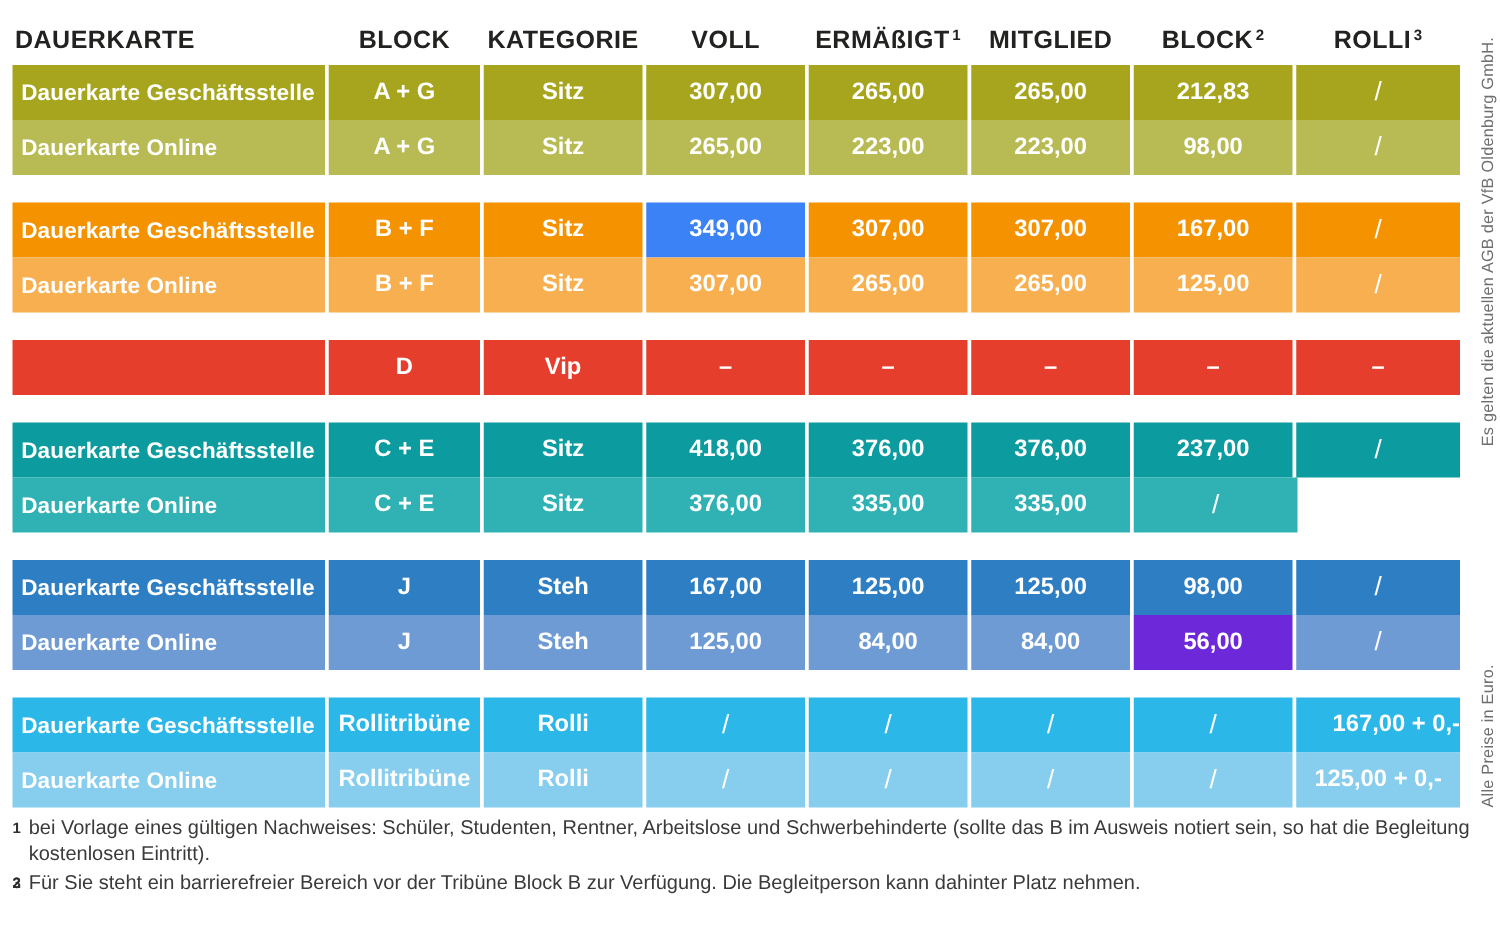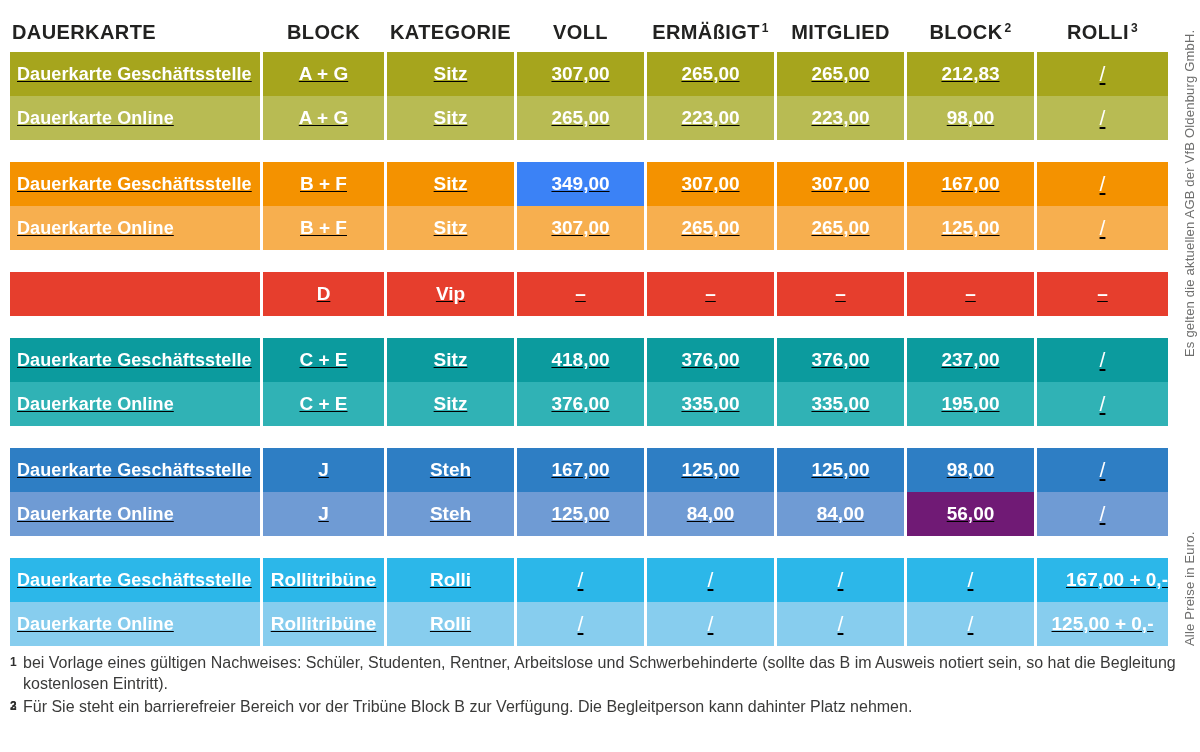--- a/index.html
+++ b/index.html
@@ -20,21 +20,21 @@
     color: #222221; font-weight: 800; font-size: 20px; letter-spacing: .4px;
     display: flex; align-items: flex-end; justify-content: center;
     white-space: nowrap;
   }
   .hcell.c0 { justify-content: flex-start; padding-left: 2px; }
   .hcell sup {
     font-size: 12px; font-weight: 800; position: relative; top: -9px; margin-left: 2px;
   }
 
   .block { margin-bottom: 22px; }
-  .row { display: flex; gap: 3px; height: 44px; text-decoration: underline; }
+  .row { display: flex; gap: 3px; height: 44px; }
   .cell {
     display: flex; align-items: center; justify-content: center;
     color: #ffffff; font-weight: 700; font-size: 19px; white-space: nowrap;
   }
   .cell.name {
     justify-content: flex-start; padding-left: 7px;
     font-size: 18px; letter-spacing: .1px;
   }
   .c0 { width: 250px; }
   .c1 { width: 121px; }
@@ -161,21 +161,20 @@
           <div class="cell c6" style="background: rgb(12, 155, 158);">237,00</div>
           <div class="cell c7 slash" style="background: rgb(12, 155, 158);">/</div>
         </div>
         <div class="row">
           <div class="cell c0 name" style="background: rgb(48, 178, 181);">Dauerkarte Online</div>
           <div class="cell c1" style="background: rgb(48, 178, 181);">C + E</div>
           <div class="cell c2" style="background: rgb(48, 178, 181);">Sitz</div>
           <div class="cell c3" style="background: rgb(48, 178, 181);">376,00</div>
           <div class="cell c4" style="background: rgb(48, 178, 181);">335,00</div>
           <div class="cell c5" style="background: rgb(48, 178, 181);">335,00</div>
-          <div class="cell c6" style="background: rgb(48, 178, 181);">195,00</div>
           <div class="cell c7 slash" style="background: rgb(48, 178, 181);">/</div>
         </div>
       </div>
       <div class="block">
         <div class="row">
           <div class="cell c0 name" style="background: rgb(46, 126, 196);">Dauerkarte Geschäftsstelle</div>
           <div class="cell c1" style="background: rgb(46, 126, 196);">J</div>
           <div class="cell c2" style="background: rgb(46, 126, 196);">Steh</div>
           <div class="cell c3" style="background: rgb(46, 126, 196);">167,00</div>
           <div class="cell c4" style="background: rgb(46, 126, 196);">125,00</div>
@@ -183,21 +182,21 @@
           <div class="cell c6" style="background: rgb(46, 126, 196);">98,00</div>
           <div class="cell c7 slash" style="background: rgb(46, 126, 196);">/</div>
         </div>
         <div class="row">
           <div class="cell c0 name" style="background: rgb(111, 155, 212);">Dauerkarte Online</div>
           <div class="cell c1" style="background: rgb(111, 155, 212);">J</div>
           <div class="cell c2" style="background: rgb(111, 155, 212);">Steh</div>
           <div class="cell c3" style="background: rgb(111, 155, 212);">125,00</div>
           <div class="cell c4" style="background: rgb(111, 155, 212);">84,00</div>
           <div class="cell c5" style="background: rgb(111, 155, 212);">84,00</div>
-          <div class="cell c6" style="background: #701a75;">56,00</div>
+          <div class="cell c6" style="background: #6d28d9;">56,00</div>
           <div class="cell c7 slash" style="background: rgb(111, 155, 212);">/</div>
         </div>
       </div>
       <div class="block">
         <div class="row">
           <div class="cell c0 name" style="background: rgb(44, 183, 233);">Dauerkarte Geschäftsstelle</div>
           <div class="cell c1" style="background: rgb(44, 183, 233);">Rollitribüne</div>
           <div class="cell c2" style="background: rgb(44, 183, 233);">Rolli</div>
           <div class="cell c3 slash" style="background: rgb(44, 183, 233);">/</div>
           <div class="cell c4 slash" style="background: rgb(44, 183, 233);">/</div>

